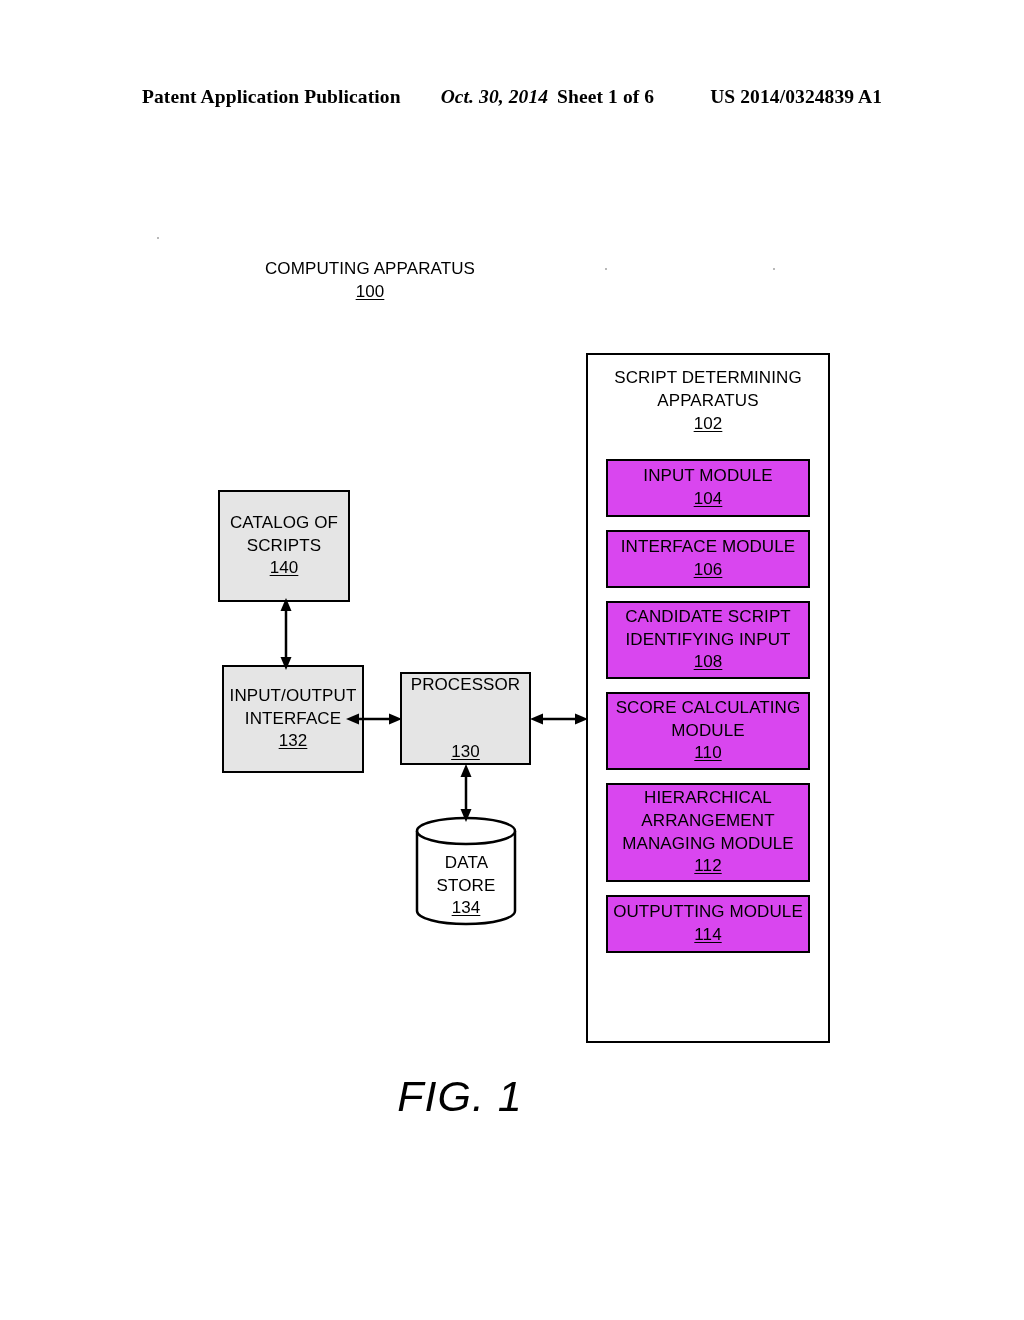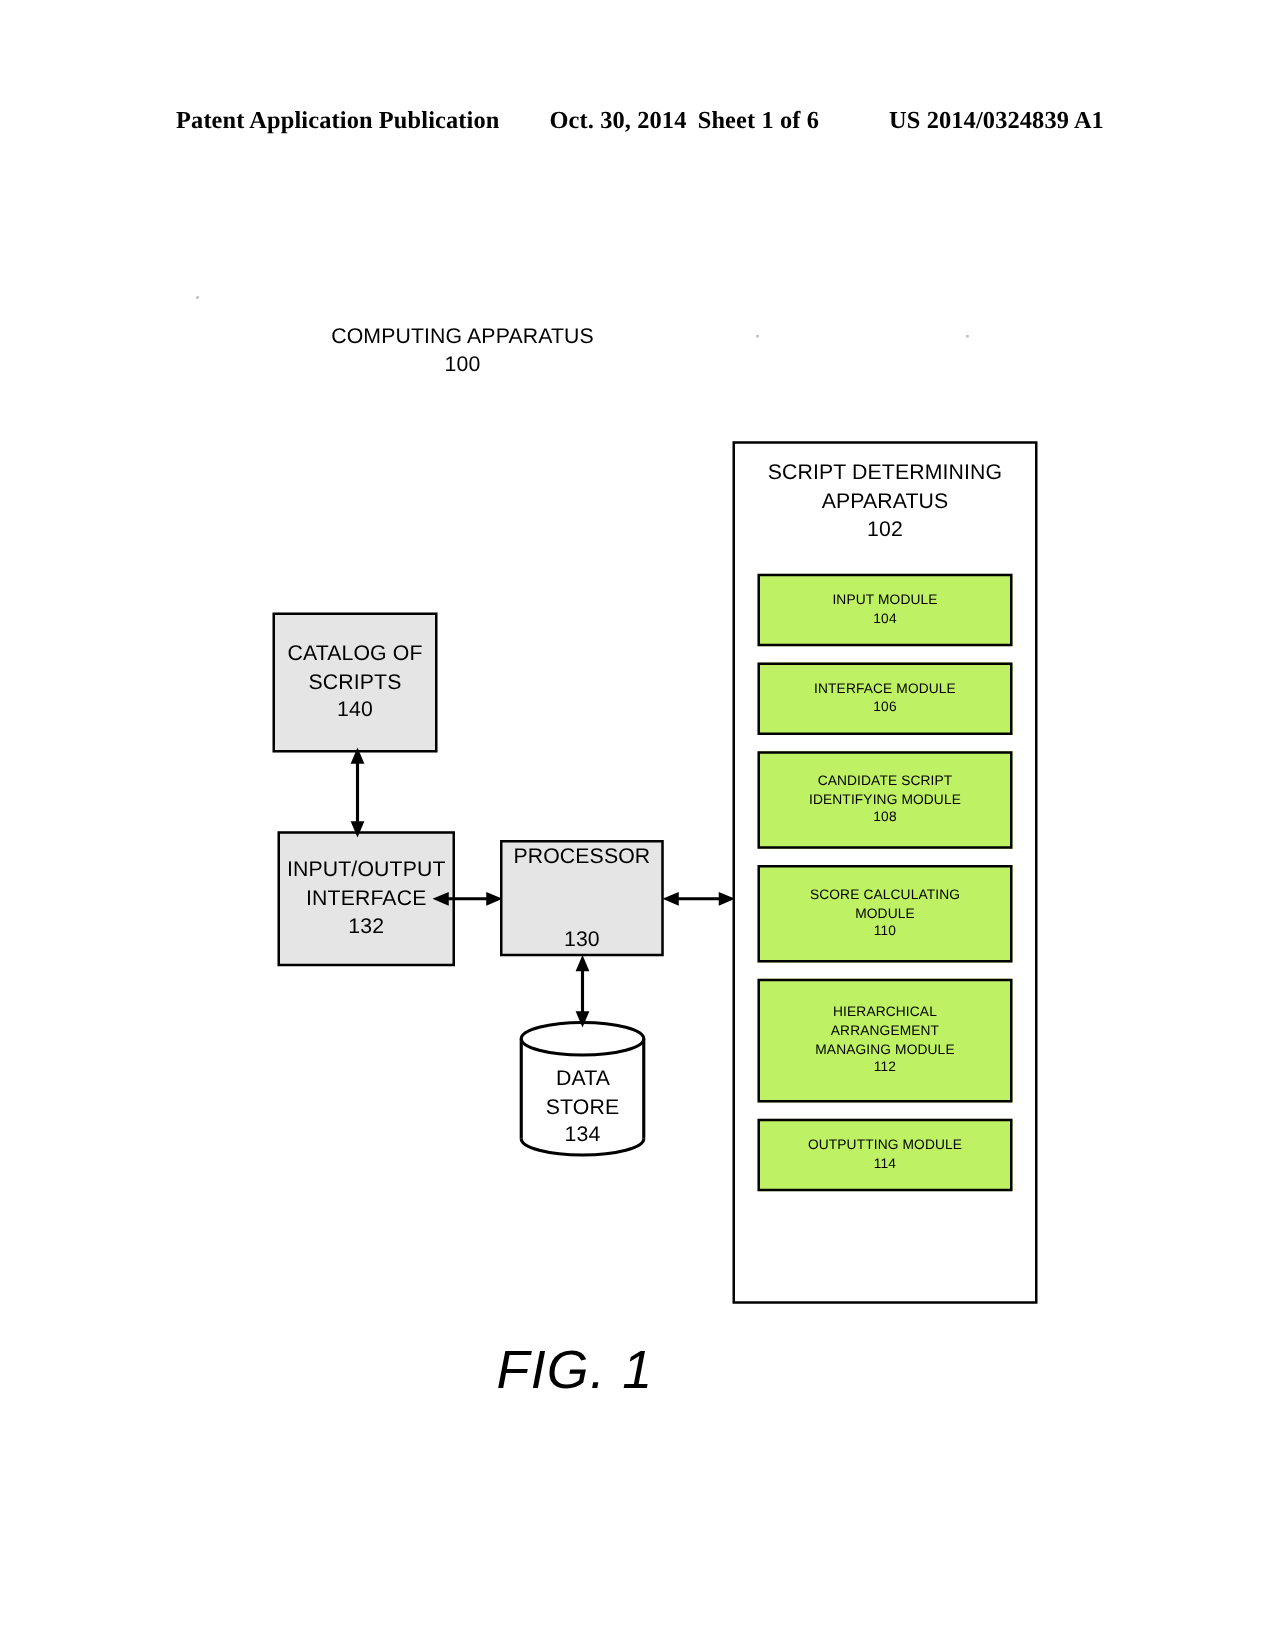--- a/index.html
+++ b/index.html
@@ -25,21 +25,21 @@
     display: flex;
     justify-content: center;
     align-items: baseline;
     font-family: "Liberation Serif", serif;
     font-weight: bold;
     font-size: 19.5px;
     letter-spacing: 0.1px;
     white-space: nowrap;
   }
   .pub-header .h-title { margin-right: 40px; }
-  .pub-header .h-date  { margin-right: 9px; }
+  .pub-header .h-date  { margin-right: 9px; font-style: italic; }
   .pub-header .h-sheet { margin-right: 56px; }
 
   
   .sheet {
     position: absolute;
     inset: 0;
   }
 
   
   .fbox {
@@ -52,20 +52,21 @@
     align-items: center;
     justify-content: center;
     text-align: center;
     font-size: 17px;
     line-height: 1.32;
     letter-spacing: 0.1px;
   }
   .fbox .ln { display: block; }
   .refnum {
     display: block;
+    text-decoration: underline;
     text-underline-offset: 2px;
   }
 
   
   .outer-label {
     position: absolute;
     left: 240px;
     top: 258px;
     width: 260px;
     text-align: center;
@@ -100,23 +101,23 @@
     left: 18px;
     top: 104px;
     width: 204px;
     display: flex;
     flex-direction: column;
     gap: 13px;
   }
   .module {
     box-sizing: border-box;
     border: 2.5px solid #000;
-    background: #bef264;
+    background: #d946ef;
     text-align: right;
-    font-size: 11px;
+    font-size: 17px;
     line-height: 1.33;
     letter-spacing: 0.1px;
     display: flex;
     flex-direction: column;
     align-items: center;
     justify-content: center;
   }
   .m-h2 { height: 58px; }
   .m-h3 { height: 78px; }
   .m-h4 { height: 99px; }
@@ -237,21 +238,21 @@
         <span class="refnum">104</span>
       </div>
 
       <div class="module m-h2">
         <span class="ln">INTERFACE MODULE</span>
         <span class="refnum">106</span>
       </div>
 
       <div class="module m-h3">
         <span class="ln">CANDIDATE SCRIPT</span>
-        <span class="ln">IDENTIFYING MODULE</span>
+        <span class="ln">IDENTIFYING INPUT</span>
         <span class="refnum">108</span>
       </div>
 
       <div class="module m-h3">
         <span class="ln">SCORE CALCULATING</span>
         <span class="ln">MODULE</span>
         <span class="refnum">110</span>
       </div>
 
       <div class="module m-h4">

